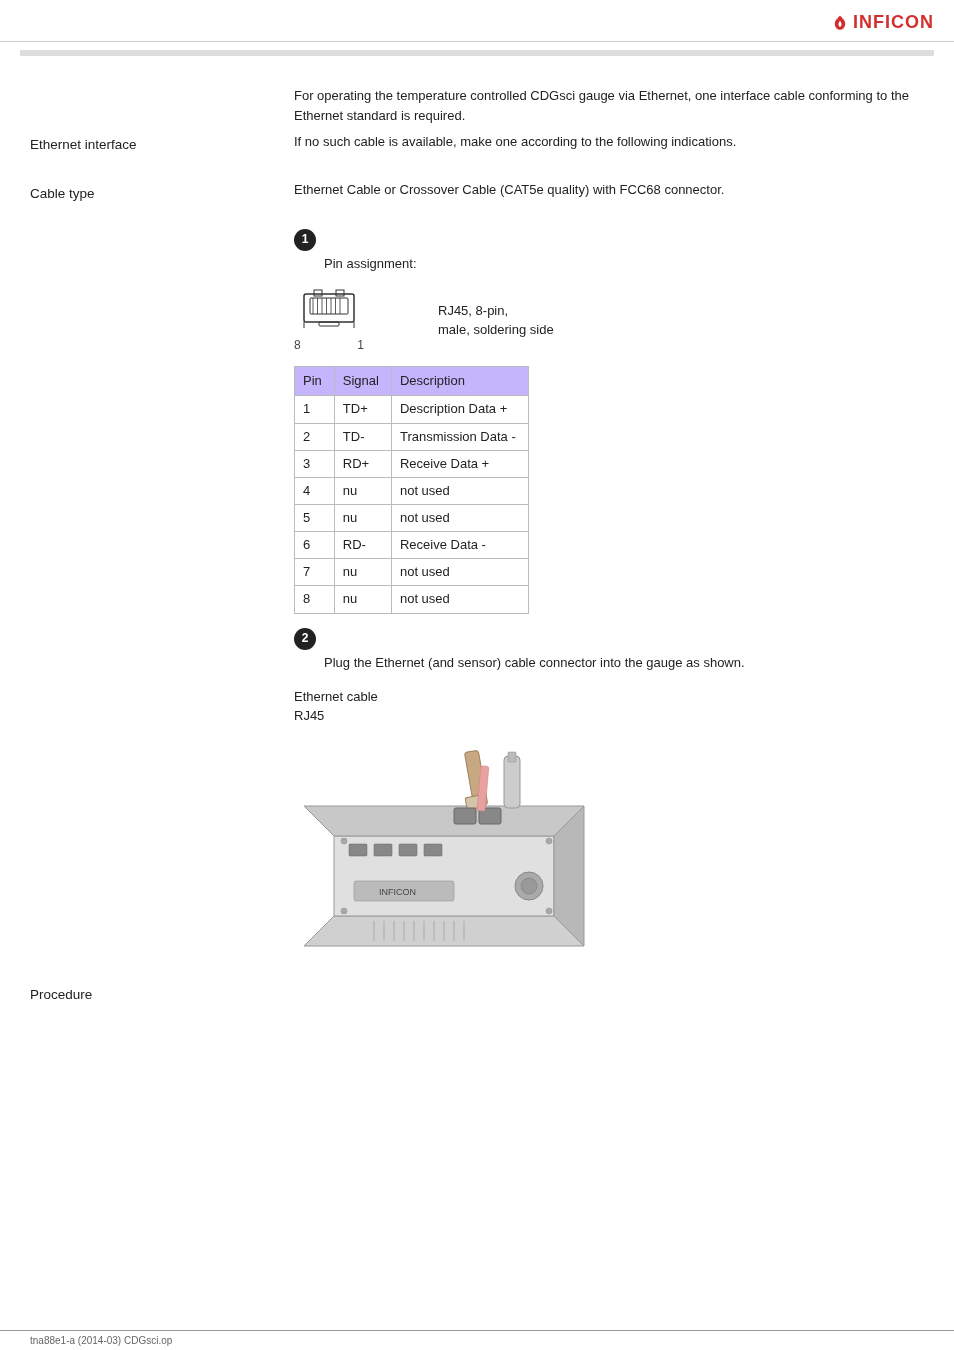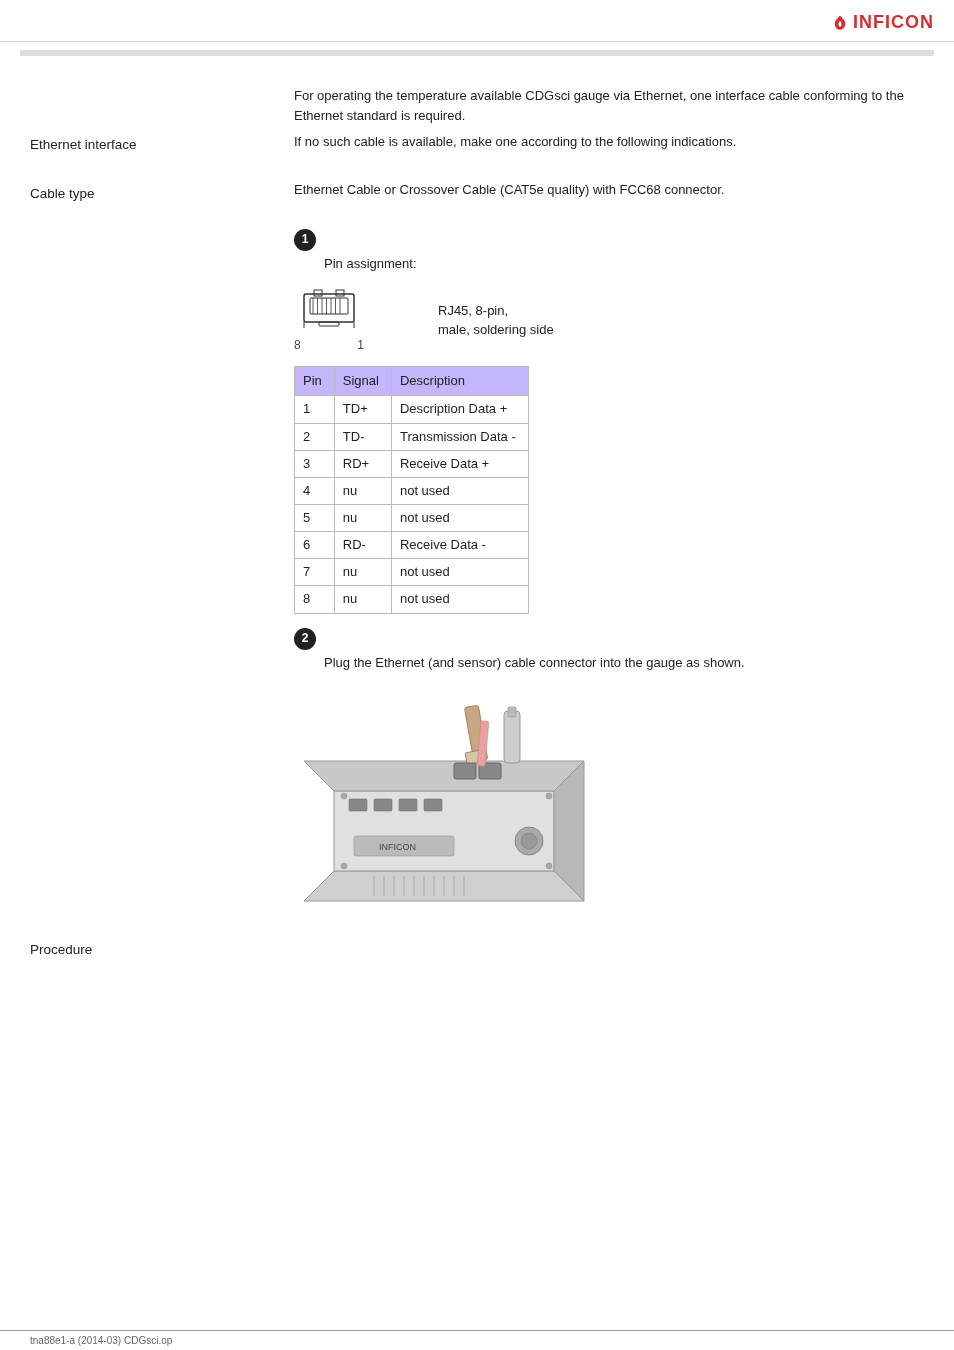--- a/index.html
+++ b/index.html
@@ -207,21 +207,21 @@
   </div>
 </div>
 
 <div class="top-rule"></div>
 
 <div class="content">
 
   <div class="section-row">
     <div class="section-label">Ethernet interface</div>
     <div class="section-content">
-      <p>For operating the temperature available CDGsci gauge via Ethernet, one interface cable conforming to the Ethernet standard is required.</p>
+      <p>For operating the temperature controlled CDGsci gauge via Ethernet, one interface cable conforming to the Ethernet standard is required.</p>
       <p style="margin-top:6px;">If no such cable is available, make one according to the following indications.</p>
     </div>
   </div>
 
   <div class="section-row">
     <div class="section-label">Cable type</div>
     <div class="section-content">
       <p>Ethernet Cable or Crossover Cable (CAT5e quality) with FCC68 connector.</p>
     </div>
   </div>
@@ -323,20 +323,24 @@
           </tbody>
       </table>
 
 
       <div class="step-row" style="margin-top:10px;">
         <span class="step-circle">2</span>
         <span class="step-text">Plug the Ethernet (and sensor) cable connector into the gauge as shown.</span>
       </div>
 
       <div class="cable-image-area">
+        <div class="cable-label">
+          <div>Ethernet cable</div>
+          <div>RJ45</div>
+        </div>
         
         <svg class="gauge-illustration" viewBox="0 0 320 260">
 
           <polygon points="40,180 260,180 290,210 10,210" fill="#d0d0d0" stroke="#999" stroke-width="1"></polygon>
 
           <rect x="40" y="100" width="220" height="80" fill="#e0e0e0" stroke="#999" stroke-width="1"></rect>
 
           <polygon points="40,100 260,100 290,70 10,70" fill="#c8c8c8" stroke="#999" stroke-width="1"></polygon>
 
           <polygon points="260,100 290,70 290,210 260,180" fill="#b8b8b8" stroke="#999" stroke-width="1"></polygon>

